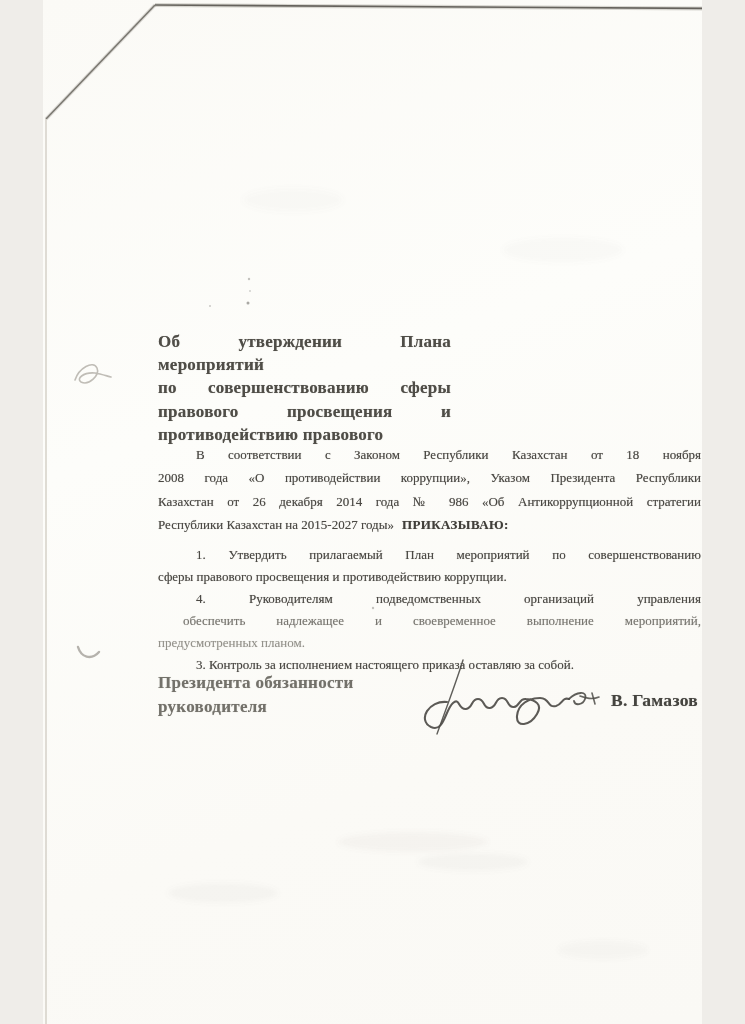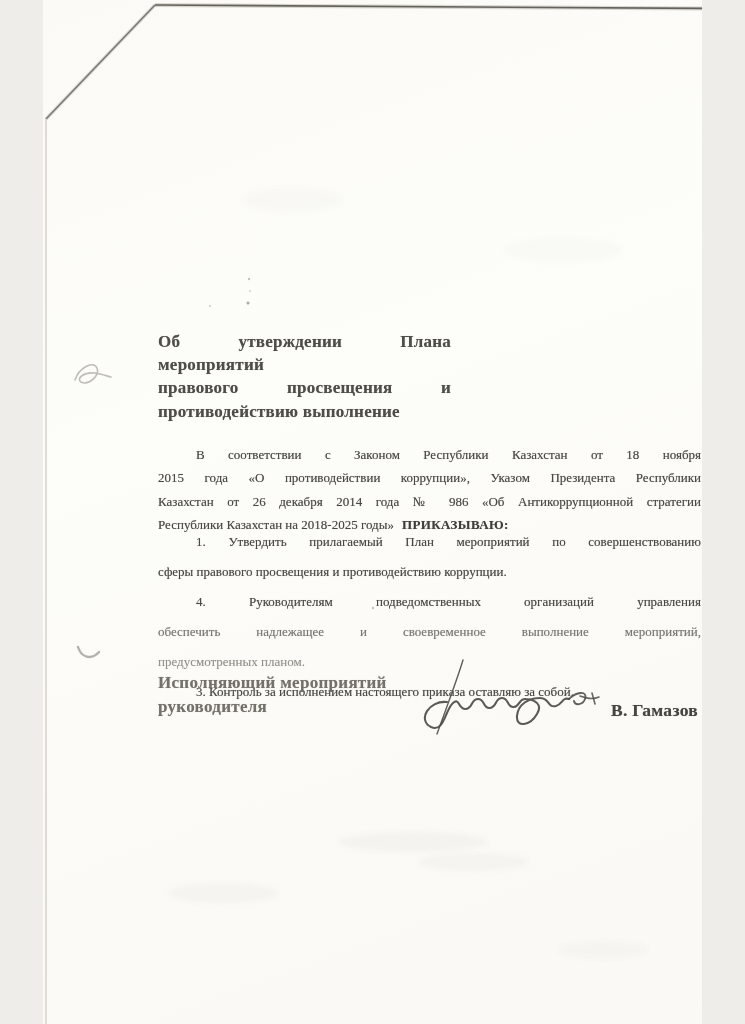--- a/index.html
+++ b/index.html
@@ -17,35 +17,35 @@
     position:absolute;left:0;top:330px;width:293px;
     font-weight:bold;font-size:17px;line-height:23.2px;color:#4f4d47;
     letter-spacing:.25px;
     text-shadow:0 0 .7px rgba(79,77,71,.55);
   }
   .body-block{
     position:absolute;width:543px;font-size:13px;
     text-shadow:0 0 .7px rgba(74,72,67,.5);
   }
   .preamble{top:443px;line-height:23.3px;}
-  .items{top:527px;line-height:30px;}
+  .items{top:544px;line-height:22px;}
   .jline{text-align:justify;text-align-last:justify;}
   .lline{text-align:left;}
   .ind{text-indent:38px;}
   .kw{font-weight:bold;color:#403e39;letter-spacing:.4px;margin-left:8px;}
-  .fade1{color:#787670;text-shadow:0 0 .8px rgba(120,118,112,.45);}
+  .fade1{color:#787670;text-shadow:0 0 .8px rgba(120,118,112,.45);margin-left:25px;}
   .fade2{color:#93918a;text-shadow:0 0 .9px rgba(147,145,138,.4);}
 
   .sig-block{position:absolute;left:0;top:671px;width:543px;height:90px;}
   .sig-position{
     font-weight:bold;font-size:17px;line-height:24px;color:#73716a;
     letter-spacing:.3px;text-shadow:0 0 .8px rgba(115,113,106,.5);
   }
   .sig-name{
-    position:absolute;left:453px;top:29px;font-weight:bold;font-size:17.5px;
+    position:absolute;left:453px;top:19px;font-weight:bold;font-size:17.5px;
     color:#45443f;letter-spacing:.3px;text-shadow:0 0 .7px rgba(69,68,63,.55);
   }
   .sig-script{position:absolute;left:255px;top:-17px;width:190px;height:90px;}
 </style>
 </head>
 <body>
 
 <div class="page">
 
   <svg class="artifacts" viewBox="0 0 745 1024">
@@ -85,45 +85,46 @@
       <ellipse cx="560" cy="950" rx="45" ry="9" opacity="0.04"></ellipse>
       <ellipse cx="520" cy="250" rx="60" ry="12" opacity="0.035"></ellipse>
       <ellipse cx="250" cy="200" rx="50" ry="12" opacity="0.03"></ellipse>
     </g>
   </svg>
 
   <div class="doc">
 
     <div class="title">
       <div class="jline">Об утверждении Плана мероприятий</div>
+      <div class="jline">по совершенствованию сферы</div>
       <div class="jline">правового просвещения и</div>
-      <div class="lline">противодействию выполнение</div>
+      <div class="lline">противодействию правового</div>
     </div>
 
     <div class="body-block preamble">
       <div class="jline ind">В соответствии с Законом Республики Казахстан от 18 ноября</div>
-      <div class="jline">2015 года «О противодействии коррупции», Указом Президента Республики</div>
+      <div class="jline">2008 года «О противодействии коррупции», Указом Президента Республики</div>
       <div class="jline">Казахстан от 26 декабря 2014 года № 986 «Об Антикоррупционной стратегии</div>
       <div class="lline">
-        <span>Республики Казахстан на 2018-2025 годы»</span><span class="kw">ПРИКАЗЫВАЮ:</span>
+        <span>Республики Казахстан на 2015-2027 годы»</span><span class="kw">ПРИКАЗЫВАЮ:</span>
       </div>
     </div>
 
     <div class="body-block items">
       <div class="jline ind">1. Утвердить прилагаемый План мероприятий по совершенствованию</div>
       <div class="lline">сферы правового просвещения и противодействию коррупции.</div>
       <div class="jline ind">4. Руководителям подведомственных организаций управления</div>
       <div class="jline fade1">обеспечить надлежащее и своевременное выполнение мероприятий,</div>
       <div class="lline fade2">предусмотренных планом.</div>
       <div class="lline ind">3. Контроль за исполнением настоящего приказа оставляю за собой.</div>
     </div>
 
     <div class="sig-block">
       <div class="sig-position">
-        <div>Исполняющий мероприятий</div>
+        <div>Президента обязанности</div>
         <div>руководителя</div>
       </div>
 
       <svg class="sig-script" viewBox="0 0 190 90">
         <g stroke="#4e4c48" fill="none" stroke-linecap="round" stroke-linejoin="round">
           <path d="M50,6 C44,26 34,52 24,80" stroke-width="1.4" opacity="0.9"></path>
           <path d="M34,48 C16,46 4,66 18,73 C31,79 32,56 40,49
                    C47,43 45,56 53,55 C60,54 58,45 65,45 C72,45 70,55 77,54
                    C84,53 82,44 89,44 C96,44 94,54 101,53 C107,52 106,44 113,45
                    C122,46 130,50 124,60 C117,72 103,74 104,62 C105,50 116,44 127,44

